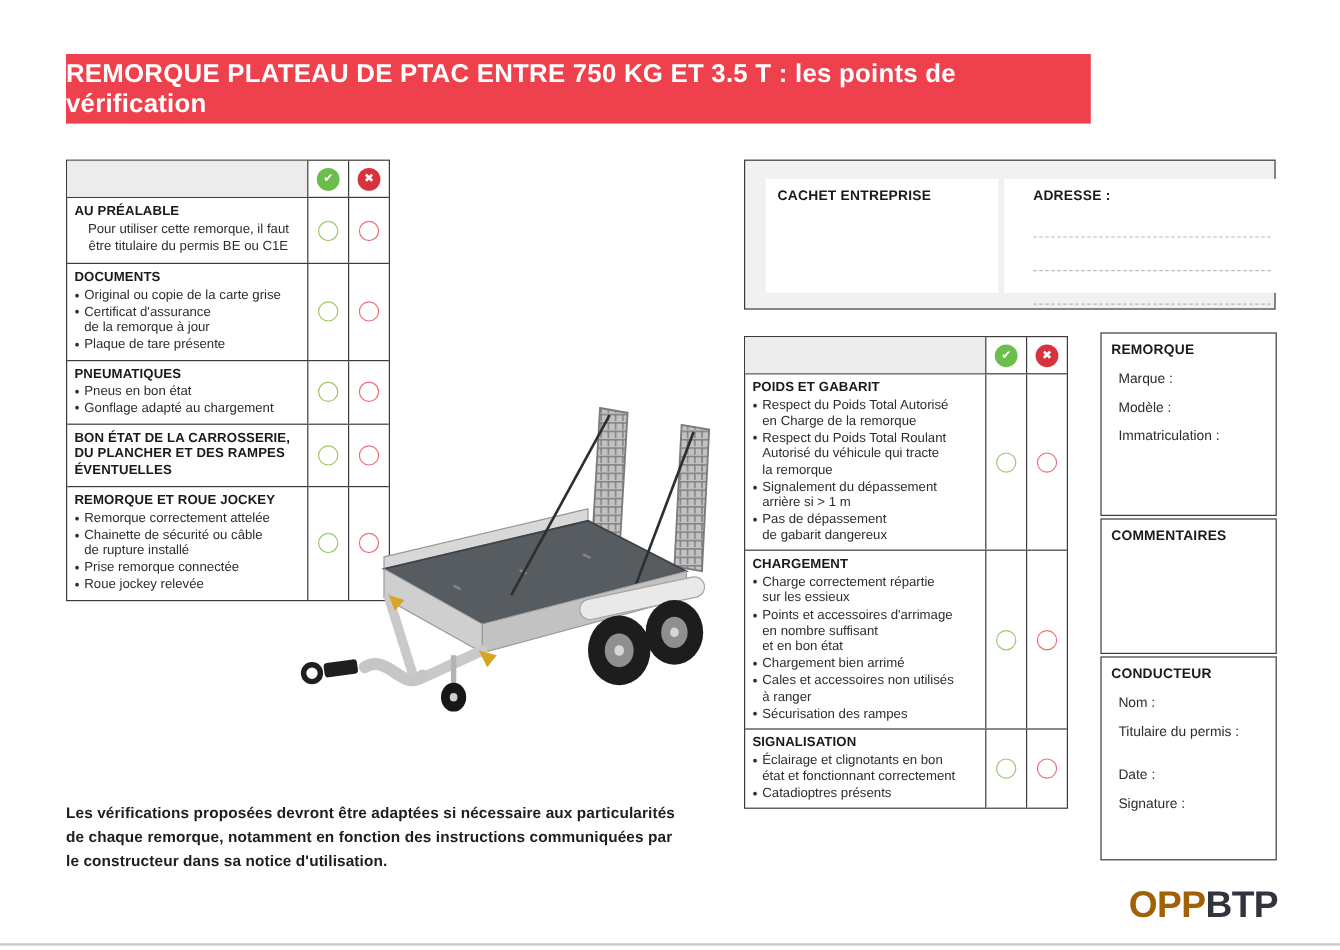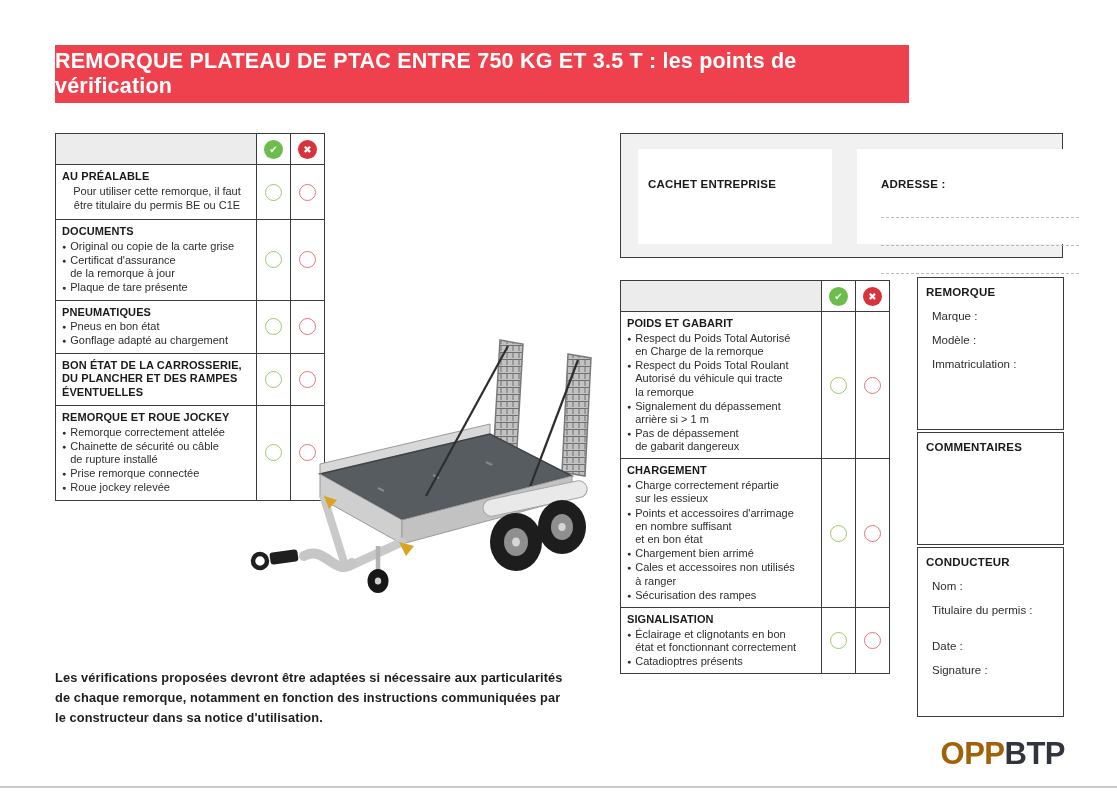--- a/index.html
+++ b/index.html
@@ -44,22 +44,22 @@
   .icon-cross { background:#d6333c; }
   .empty-circle { width:17px; height:17px; border-radius:50%; background:#fff; }
   .empty-green { border:1.5px solid #9cc96a; }
   .empty-red   { border:1.5px solid #e8737a; }
 
   
   .stamp-box { position:absolute; left:620px; top:133px; width:443px; height:125px;
     background:#f1f1f1; border:1px solid #3c3c3c; }
   .stamp-inner { position:absolute; background:#fff; top:15px; height:95px; padding:9px 10px; }
   .cachet { left:17px;  width:194px; }
-  .adresse { left:236px; width:232px;padding-left:24px; }
-  .stamp-label { font-size:11.5px; font-weight:bold; color:#1a1a1a; letter-spacing:.2px;margin-top:20px; }
+  .adresse { left:216px; width:232px;padding-left:24px; }
+  .stamp-label { font-size:11.5px; font-weight:bold; color:#1a1a1a; letter-spacing:.2px; }
   .dash-line { border-bottom:1.5px dashed #b9b9b9; height:0; margin-top:27px; }
 
   
   .panel { position:absolute; left:917px; width:147px; background:#fff;
     border:1.5px solid #3c3c3c; padding:8px 8px; }
   #panel-remorque { top:277px; height:153px; }
   #panel-commentaires { top:432px; height:113px; }
   #panel-conducteur { top:547px; height:170px; }
   .panel-title { font-size:11.5px; font-weight:bold; color:#1a1a1a; letter-spacing:.2px; }
   .panel-field { font-size:11.5px; margin:12px 0 0 6px; }

